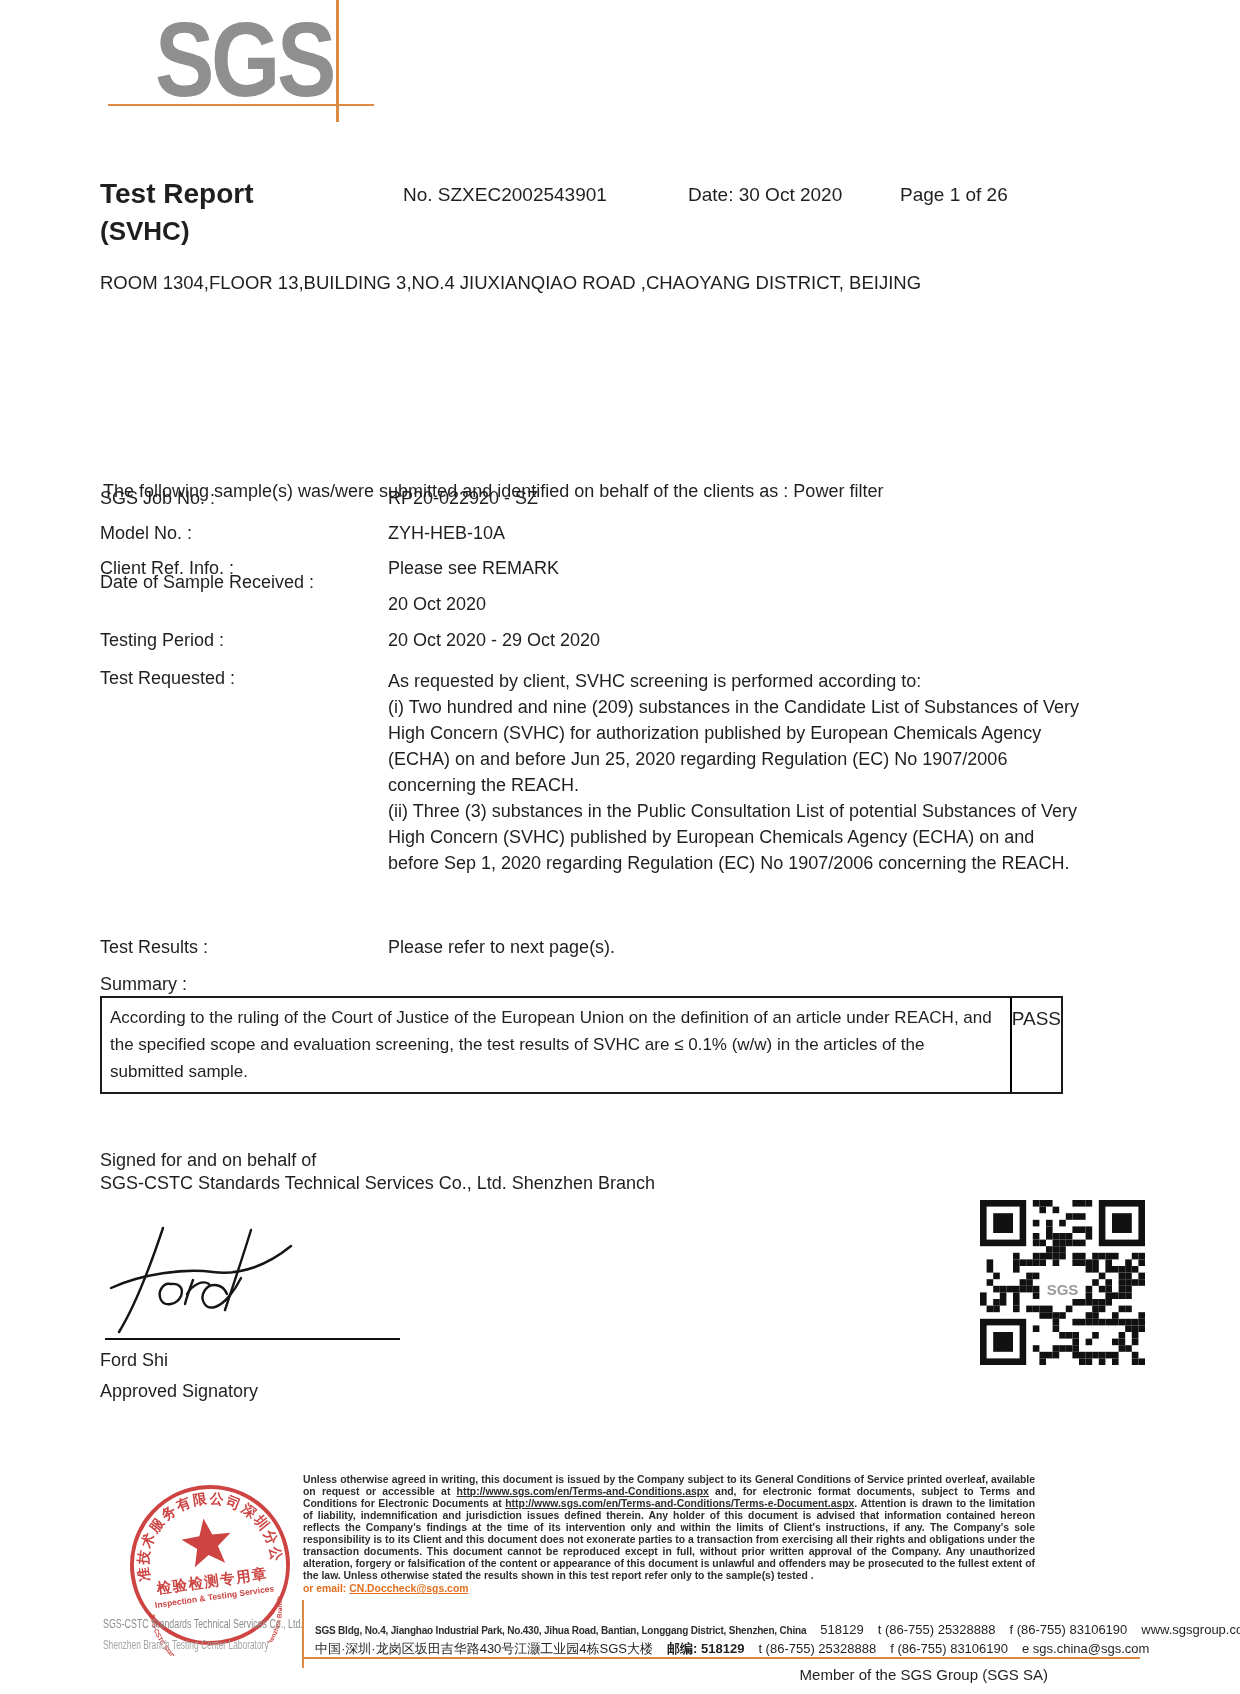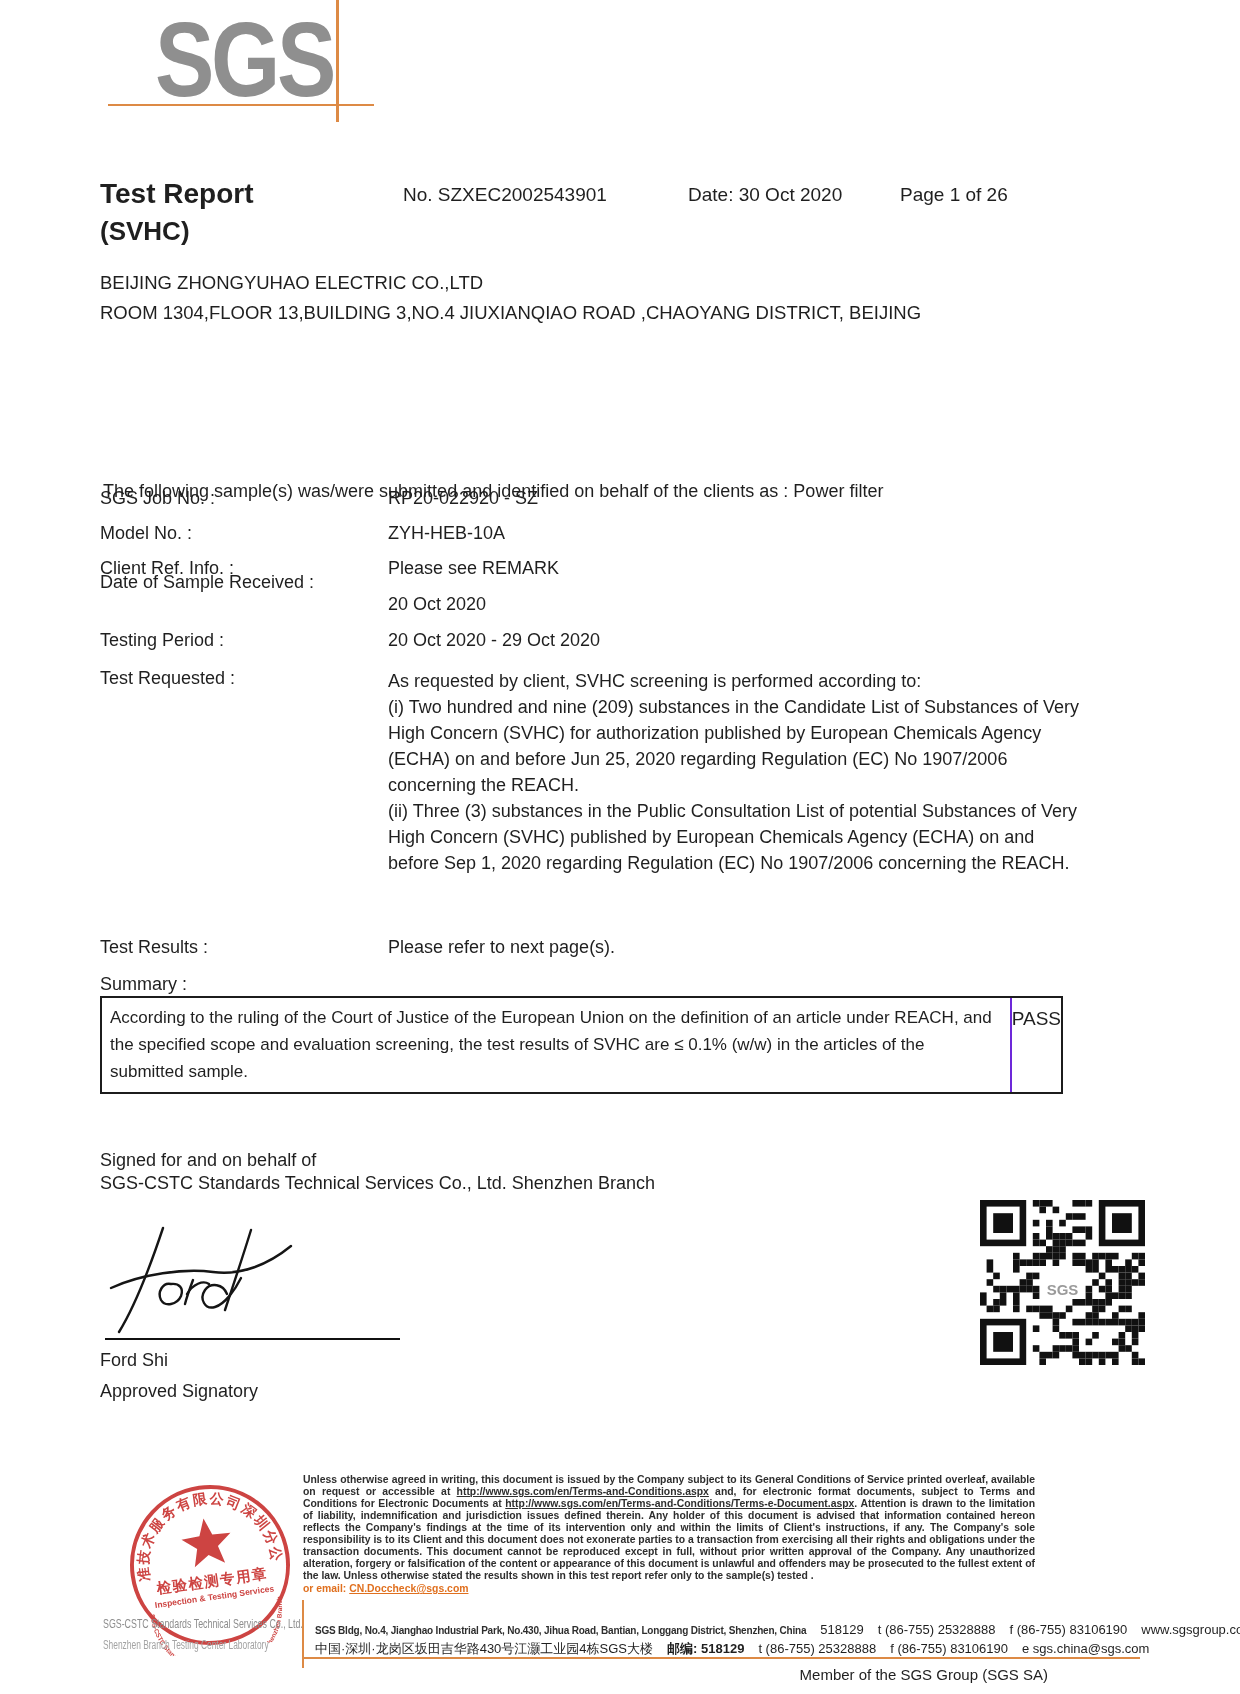--- a/index.html
+++ b/index.html
@@ -12,21 +12,21 @@
   .title{font-size:28px;font-weight:bold;}
   .subtitle{font-size:26px;font-weight:bold;}
   .hmeta{font-size:19px;}
   .client{font-size:18.5px;line-height:30px;}
   .body-txt{font-size:18px;}
   .flabel{position:absolute;left:100px;font-size:18px;}
   .fvalue{position:absolute;left:388px;font-size:18px;}
   .para{position:absolute;left:388px;width:700px;font-size:18px;line-height:26px;}
   .sum-table{position:absolute;left:100px;top:996px;width:963px;height:98px;border:2px solid #1c1c1c;
              display:flex;box-sizing:border-box;}
-  .sum-left{width:912px;box-sizing:border-box;border-right:2px solid #6d28d9;padding:6px 10px 0 8px;
+  .sum-left{width:912px;box-sizing:border-box;border-right:2px solid #000000;padding:6px 10px 0 8px;
             font-size:17px;line-height:27px;}
   .sum-right{flex:1;text-align:center;padding-top:10px;font-size:19px;}
   .sigline{background:#111;height:2px;}
   .smallgray{color:#8d8d8d;white-space:nowrap;transform-origin:left top;}
   .disclaimer{position:absolute;left:303px;top:1474px;width:732px;font-size:10.4px;line-height:12px;
               font-weight:bold;text-align:justify;color:#2e2e2e;letter-spacing:0;}
   .attention{color:#e0701f;margin-top:1px;}
   .u{text-decoration:underline;}
   .addr-row{position:absolute;left:315px;white-space:nowrap;display:flex;align-items:baseline;gap:14px;}
   .addr-small{font-size:10px;letter-spacing:-0.2px;font-weight:bold;color:#2e2e2e;}
@@ -47,21 +47,20 @@
   <div class="abs oline" style="left:336px;top:0;width:3px;height:122px;"></div>
   <div class="abs oline" style="left:108px;top:104px;width:266px;height:2px;"></div>
 
   <div class="abs title" style="left:100px;top:178px;">Test Report</div>
   <div class="abs subtitle" style="left:100px;top:216px;">(SVHC)</div>
   <div class="abs hmeta" style="left:403px;top:184px;">No. SZXEC2002543901</div>
   <div class="abs hmeta" style="left:688px;top:184px;">Date: 30 Oct 2020</div>
   <div class="abs hmeta" style="left:900px;top:184px;">Page 1 of 26</div>
 
   <div class="abs client" style="left:100px;top:268px;">
-    <div>BEIJING ZHONGYUHAO ELECTRIC CO.,LTD</div>
     <div>ROOM 1304,FLOOR 13,BUILDING 3,NO.4 JIUXIANQIAO ROAD ,CHAOYANG DISTRICT, BEIJING</div>
   </div>
 
   <div class="abs body-txt" style="left:103px;top:436px;margin-top:45px;">The following sample(s) was/were submitted and identified on behalf of the clients as : Power filter</div>
 
   <div class="flabel" style="top:488px;">SGS Job No. :</div>
   <div class="fvalue" style="top:488px;">RP20-022920 - SZ</div>
 
   <div class="flabel" style="top:523px;">Model No. :</div>
   <div class="fvalue" style="top:523px;">ZYH-HEB-10A</div>

